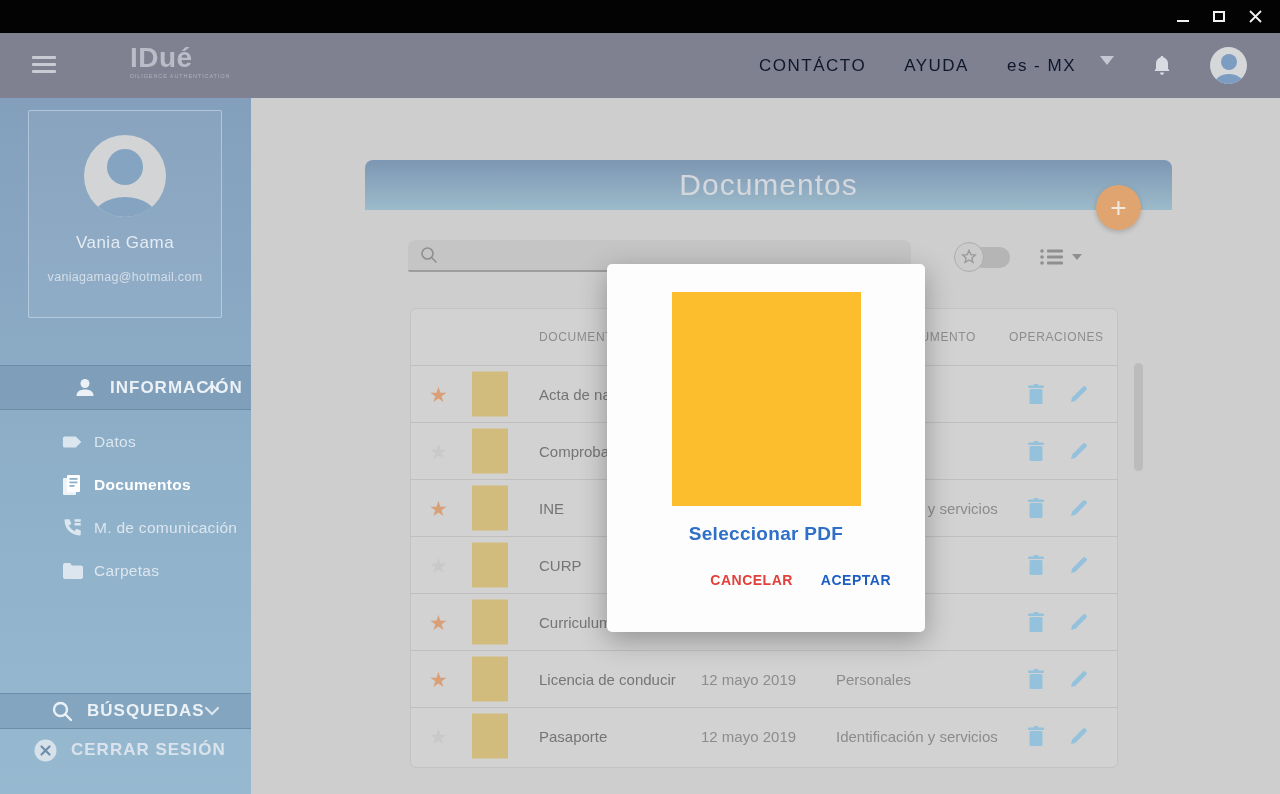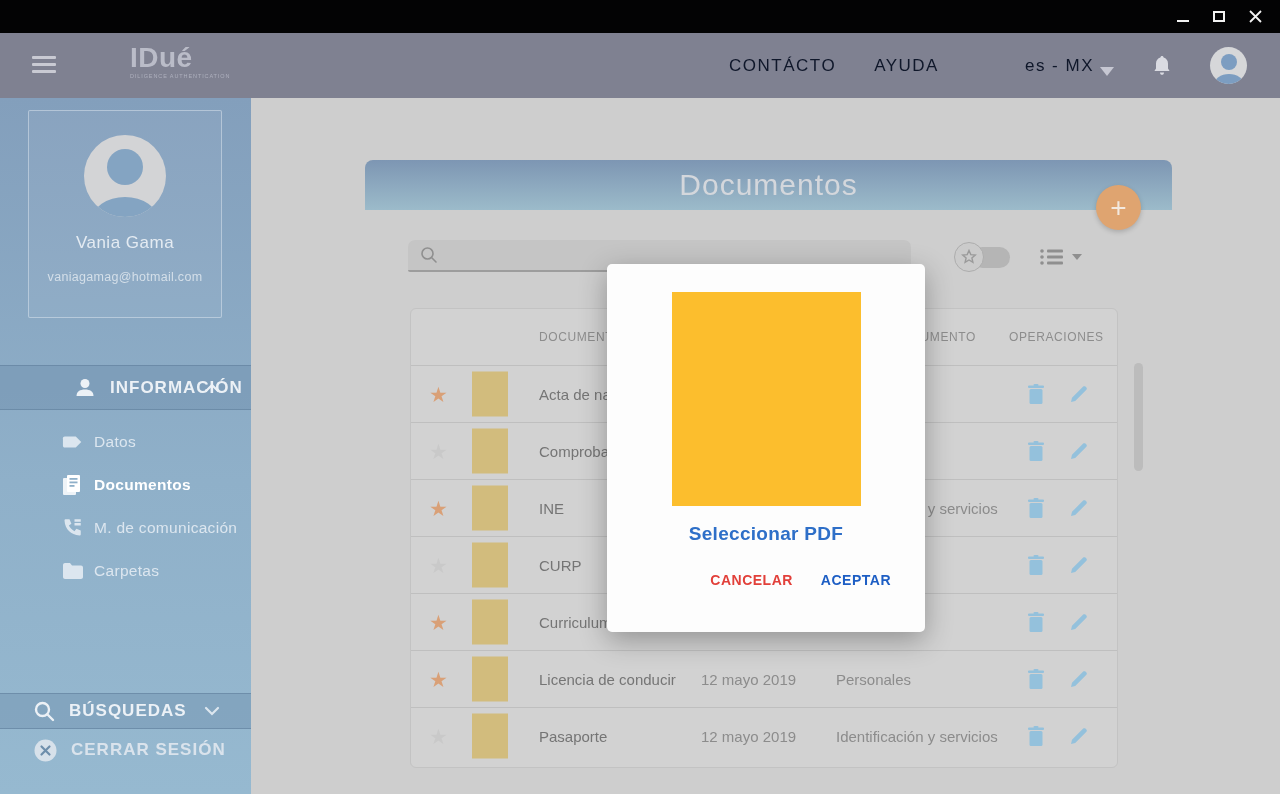--- a/index.html
+++ b/index.html
@@ -15,21 +15,21 @@
 
   
   .appbar { position:absolute; left:0; top:33px; width:1280px; height:65px; background:#7f8191; }
   .hamburger { position:absolute; left:32px; top:23px; width:24px; cursor:pointer; }
   .hamburger div { height:2.5px; background:#c9cad3; margin-bottom:4.5px; border-radius:1px; }
   .logo { position:absolute; left:90px; top:10px; cursor:pointer;margin-left:40px; }
   .logo-title { font-size:28px; font-weight:700; color:#babcc8; letter-spacing:0.5px; line-height:30px; }
   .logo-sub { font-size:5.5px; color:#aeb0be; letter-spacing:0.9px; }
   .appnav { position:absolute; right:33px; top:0; height:65px; display:flex; align-items:center; gap:38px; }
   .navlink { color:#0f172a; font-size:17px; letter-spacing:1.5px; cursor:pointer; }
-  .lang { display:flex; align-items:flex-end; gap:6px; cursor:pointer;margin-left:48px; }
+  .lang { display:flex; align-items:flex-start; gap:24px; cursor:pointer; }
   .caret-down { width:0; height:0; border-left:7px solid transparent; border-right:7px solid transparent; border-top:9px solid #c6c7d2; }
   .bell { cursor:pointer; display:flex; }
   .avatar { width:37px; height:37px; border-radius:50%; background:#d6d7d9; position:relative; overflow:hidden; cursor:pointer; }
   .avatar .head { position:absolute; left:50%; transform:translateX(-50%); border-radius:50%; background:#7c9dc1; }
   .avatar .body { position:absolute; left:50%; transform:translateX(-50%); border-radius:50%; background:#7c9dc1; }
   .avatar.sm .head { top:7px; width:16px; height:16px; }
   .avatar.sm .body { bottom:-12px; width:30px; height:22px; border-radius:50% 50% 0 0; }
 
   
   .sidebar { position:absolute; left:0; top:98px; width:251px; height:696px;
@@ -50,21 +50,21 @@
   .band-icon { margin-left:34px; margin-right:14px; display:flex; }
   .chev { position:absolute; right:31px; display:flex; }
 
   .side-items { position:absolute; left:0; top:322px; width:100%; }
   .side-item { height:43px; display:flex; align-items:center; padding-left:62px; cursor:pointer; }
   .side-item .ic { width:22px; display:flex; margin-right:10px; }
   .side-item span.lbl { color:#dce6ef; font-size:15.5px; letter-spacing:0.3px; }
   .side-item.active span.lbl { color:#ffffff; font-weight:700; }
 
   .band-tramites { top:550px; height:38px; }
-  .band-busquedas { top:595px; height:36px; }
+  .band-busquedas { top:595px; height:36px;padding-left:18px; }
   .logout { position:absolute; left:0; top:637px; width:100%; height:30px; display:flex; align-items:center; cursor:pointer; }
   .logout .band-icon { margin-left:34px; }
   .logout .band-label { color:#dae3ec; }
 
   
   .main { position:absolute; left:251px; top:98px; width:1029px; height:696px; background:#cecece; }
   .panel-header { position:absolute; left:114px; top:62px; width:807px; height:50px; border-radius:8px 8px 0 0;
                   background:linear-gradient(180deg,#7d96b3 0%,#9cbbca 100%);
                   display:flex; align-items:center; justify-content:center; }
   .panel-title { color:#d4d7dc; font-size:30px; font-weight:500; letter-spacing:1px; }

